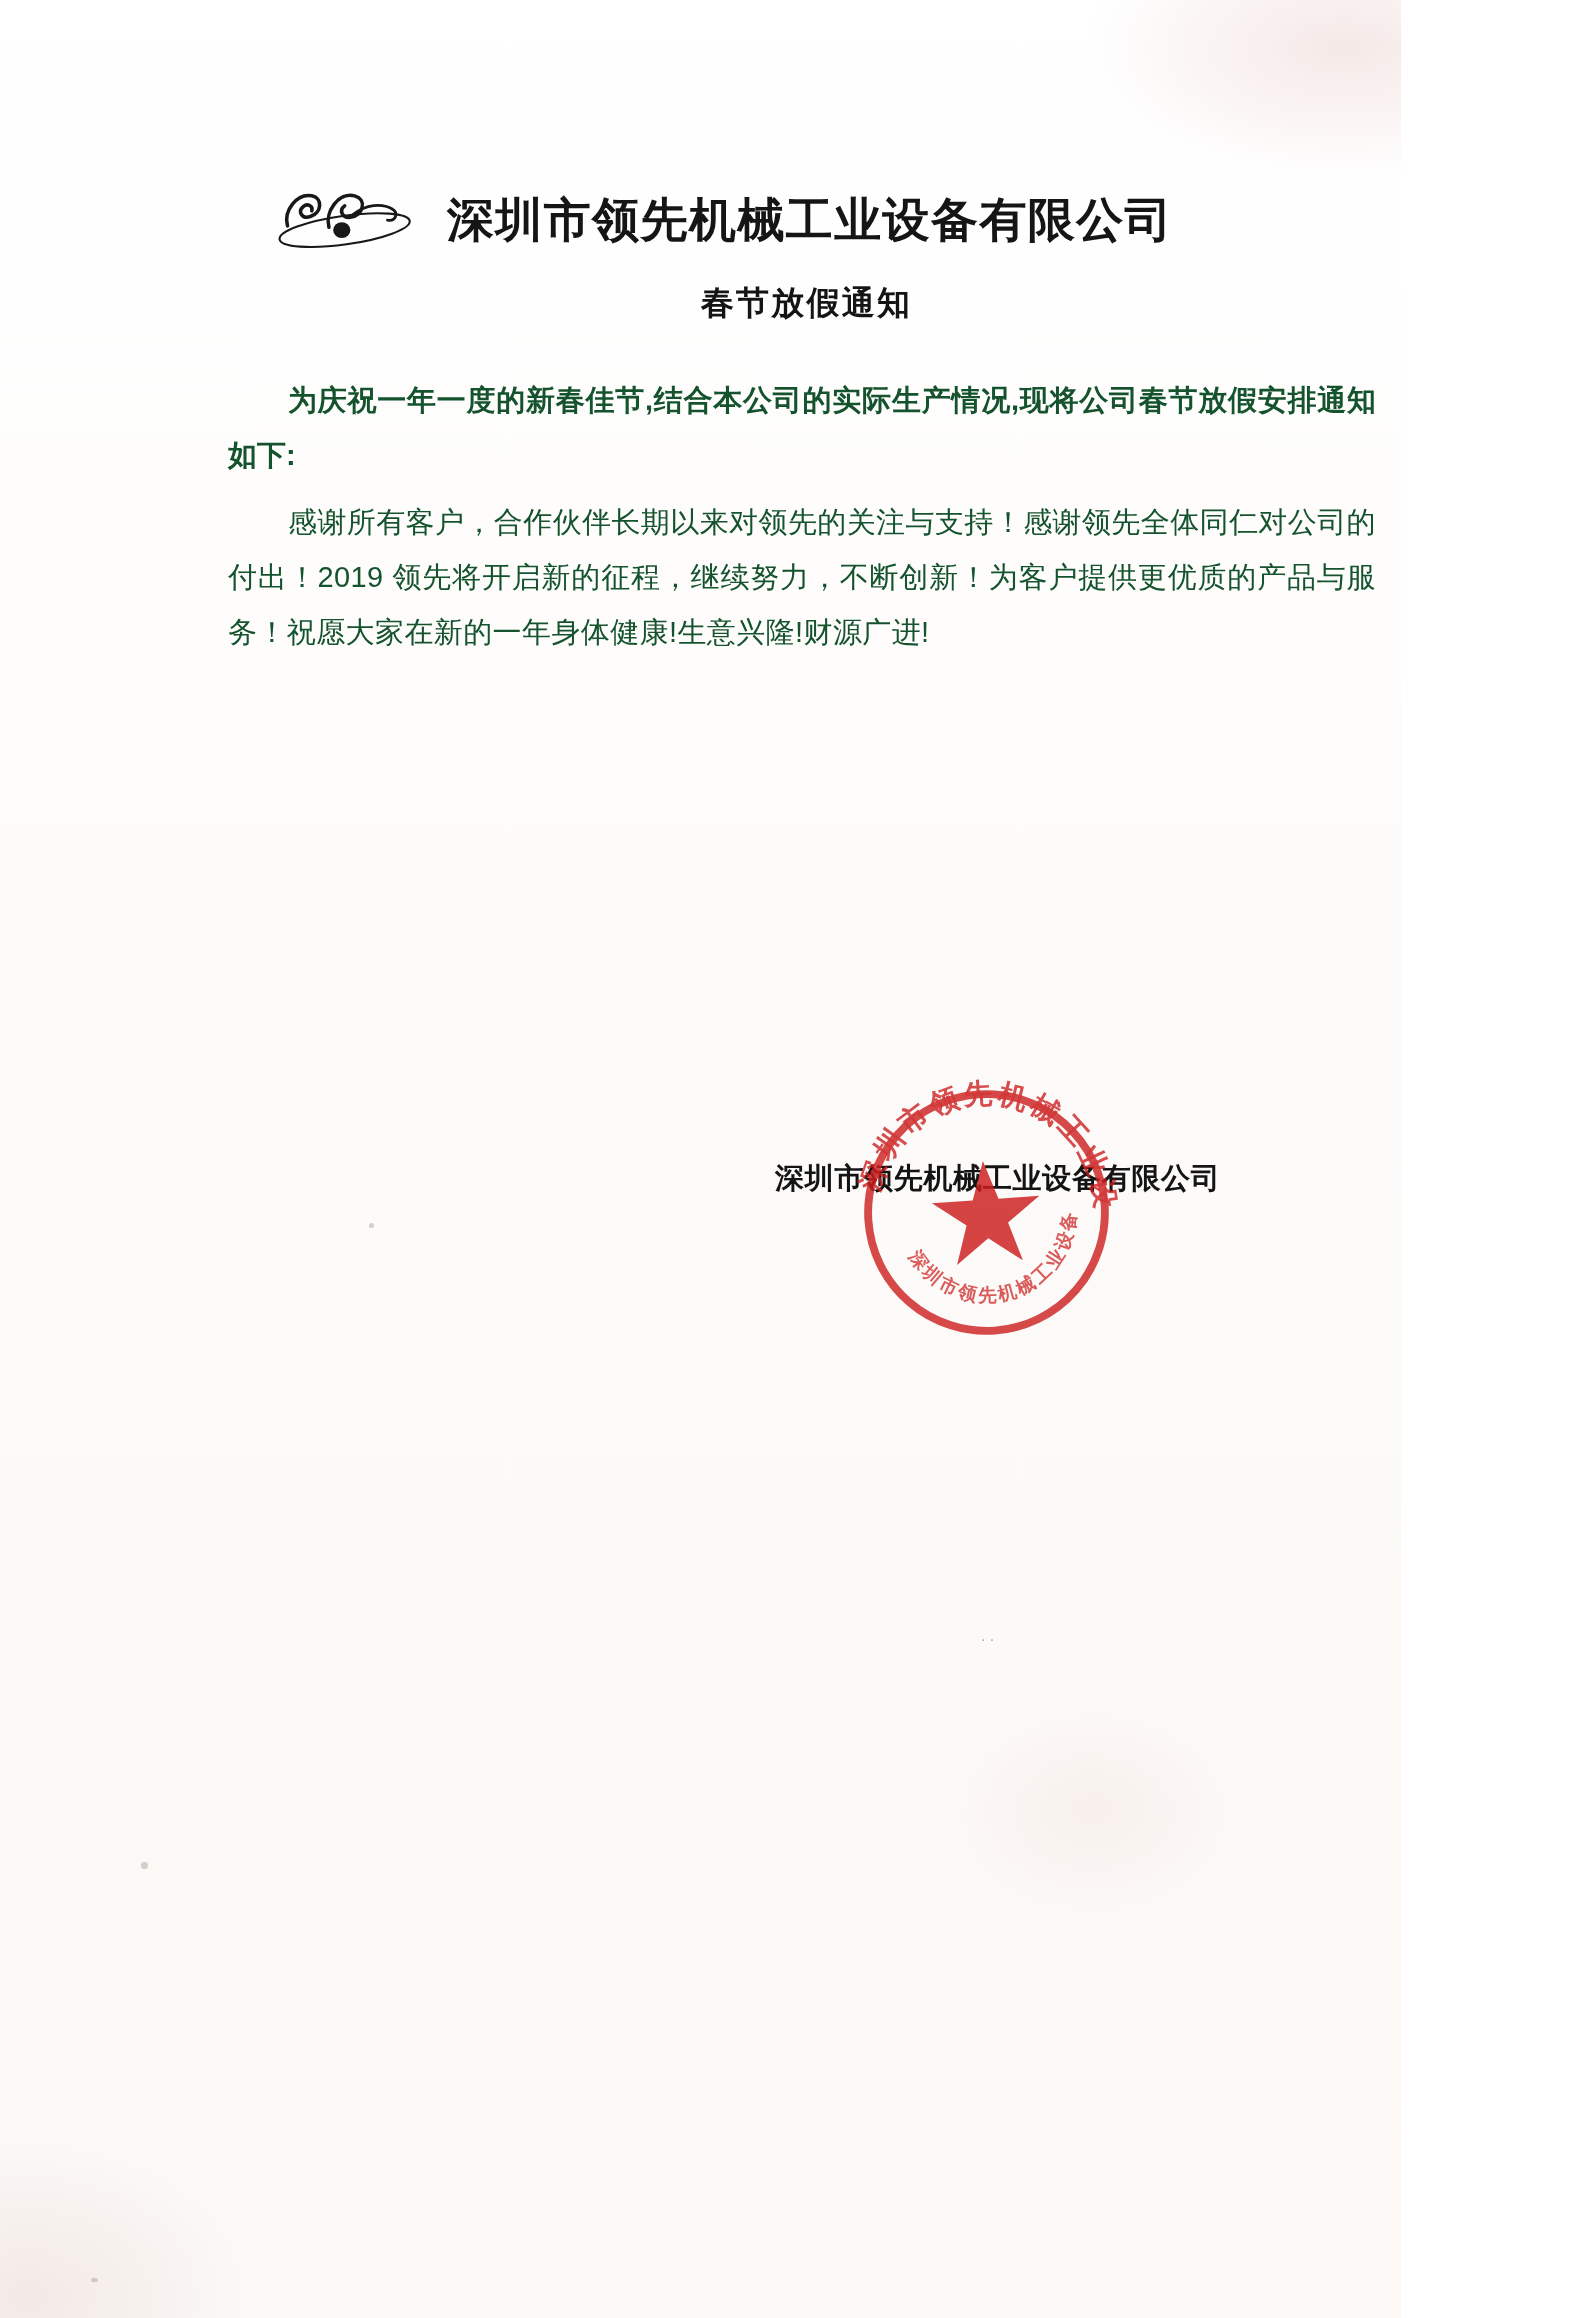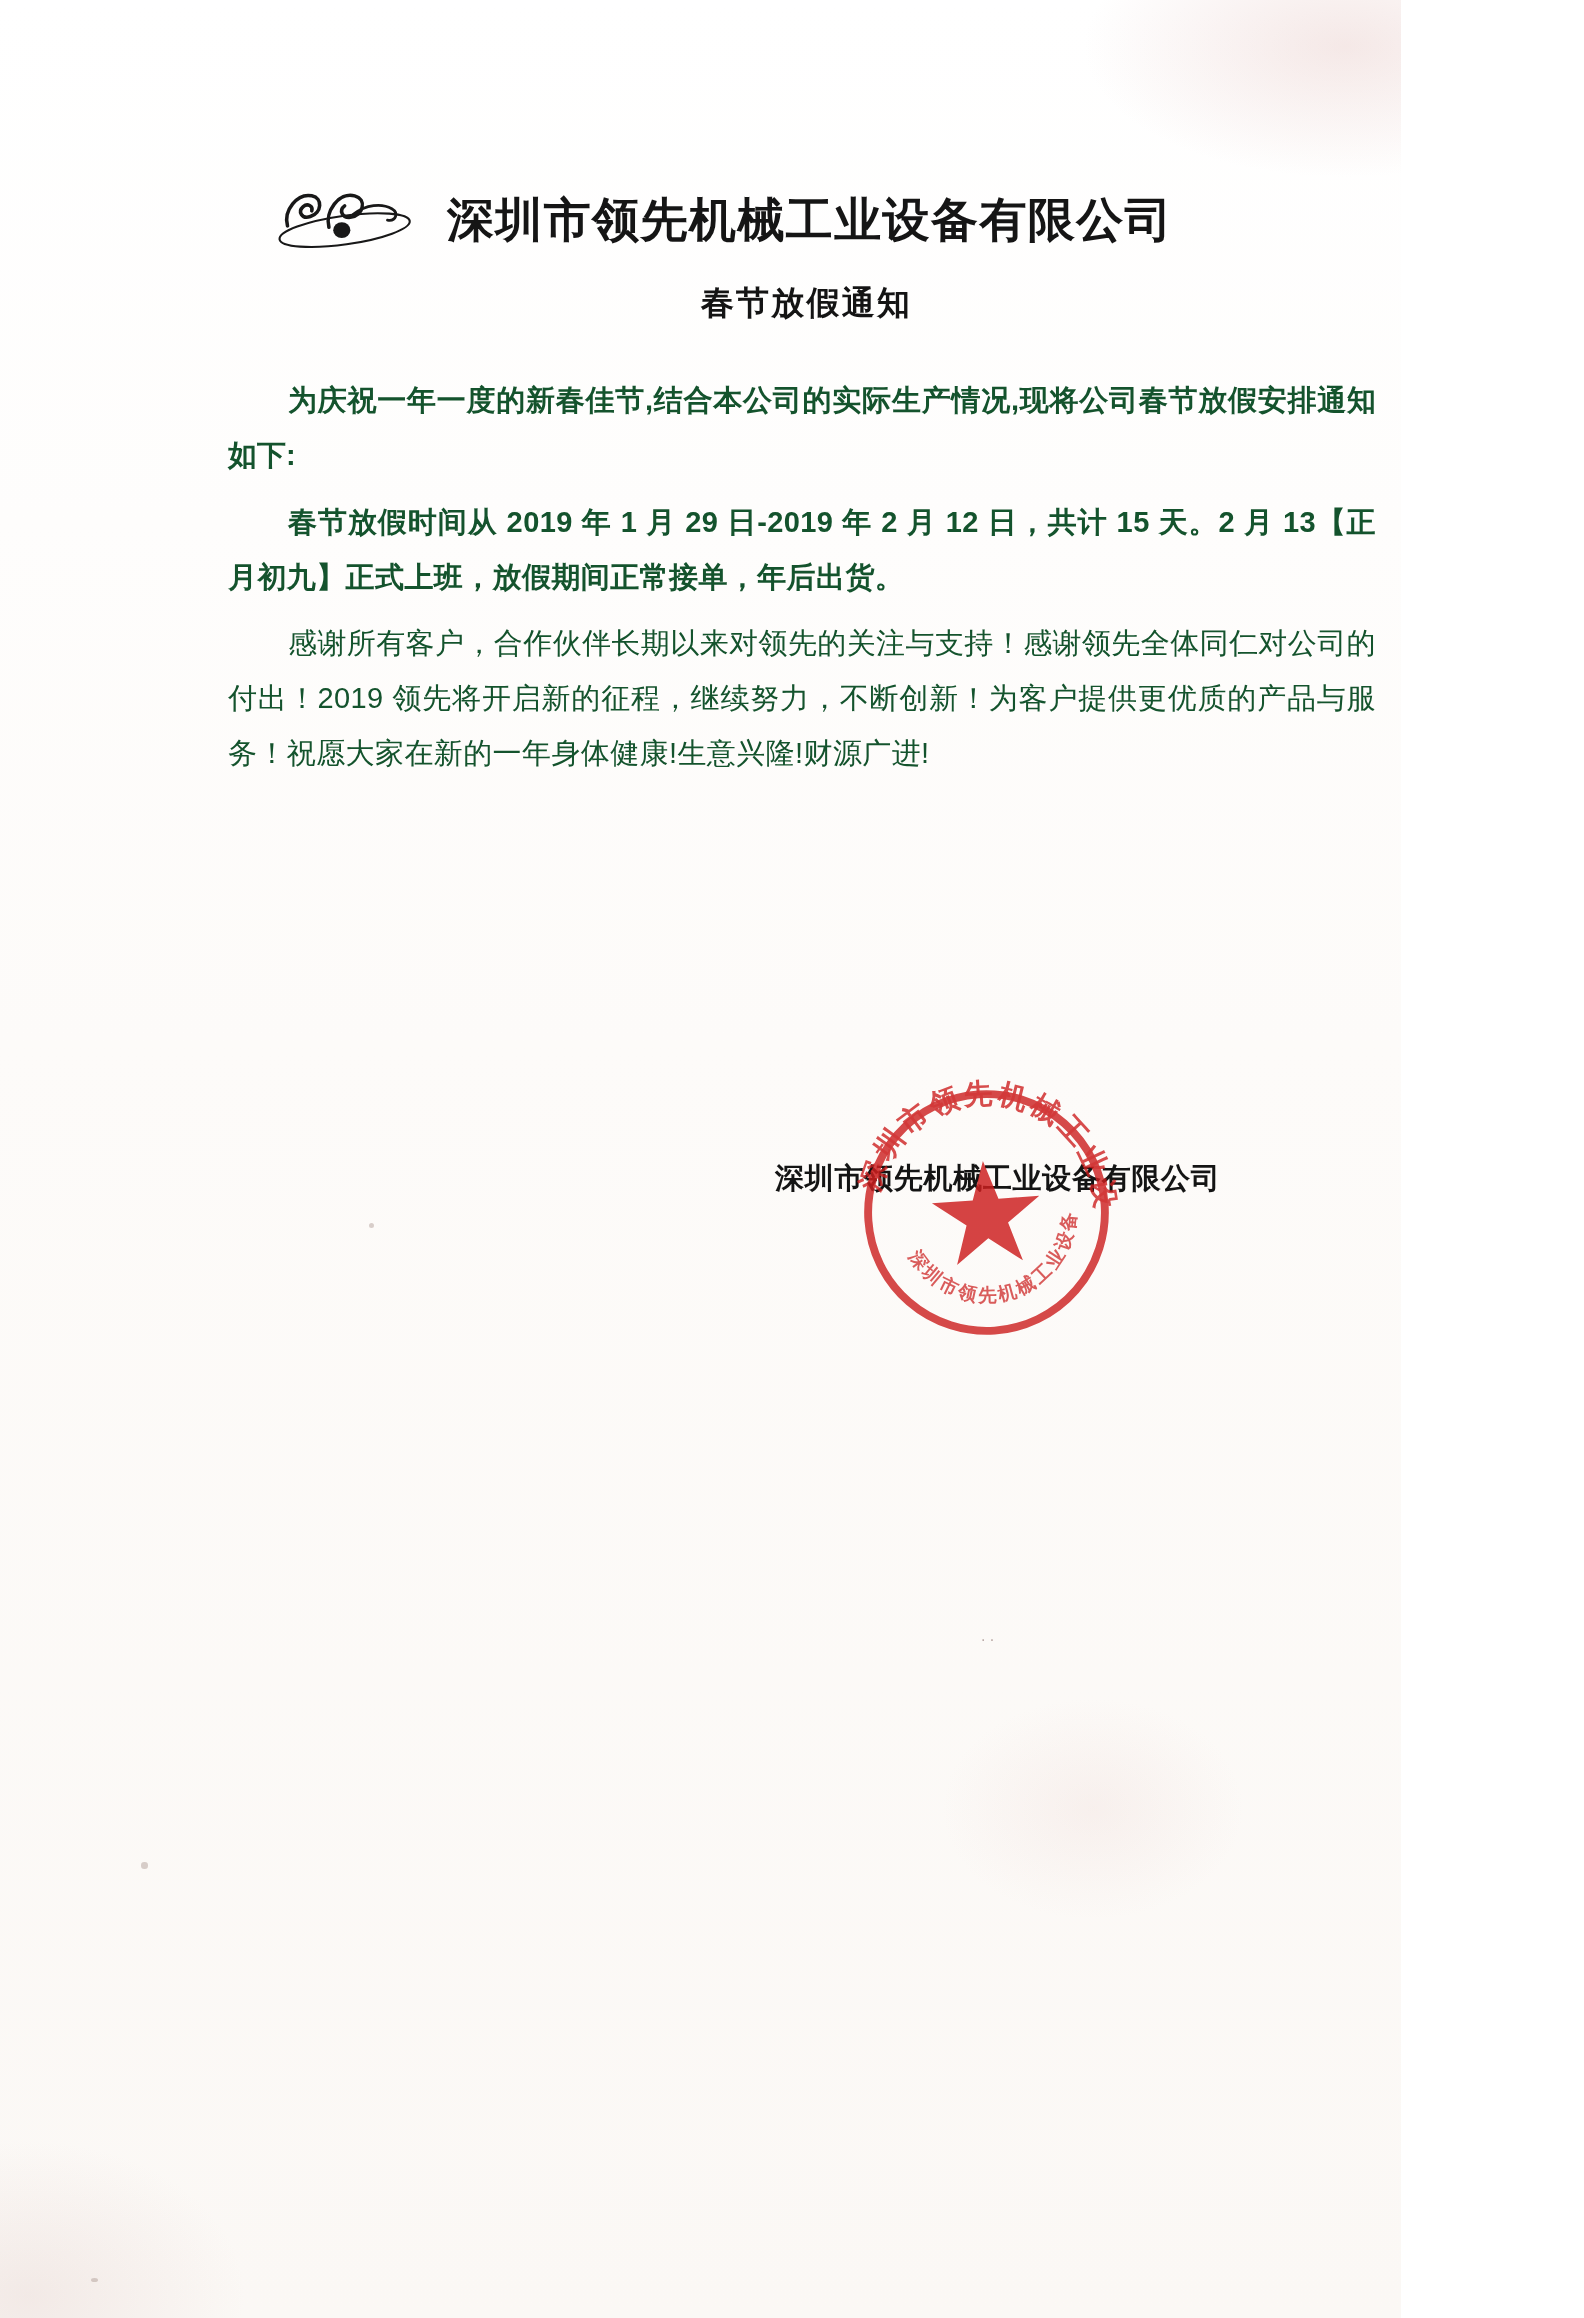--- a/index.html
+++ b/index.html
@@ -177,21 +177,20 @@
           <path d="M112 44 C130 30, 152 28, 166 36 C176 42, 172 54, 160 52" fill="none" stroke="#181818" stroke-width="4" stroke-linecap="round"></path>
         </svg>
       </div>
       <div class="company-name">深圳市领先机械工业设备有限公司</div>
     </div>
 
     <div class="doc-title">春节放假通知</div>
 
     <div class="body-block">
       <p class="para p1">为庆祝一年一度的新春佳节,结合本公司的实际生产情况,现将公司春节放假安排通知如下:</p>
-      <p class="para p2">春节放假时间从 2019 年 1 月 29 日-2019 年 2 月 12 日，共计 15 天。2 月 13【正月初九】正式上班，放假期间正常接单，年后出货。</p>
       <p class="para p3">感谢所有客户，合作伙伴长期以来对领先的关注与支持！感谢领先全体同仁对公司的付出！2019 领先将开启新的征程，继续努力，不断创新！为客户提供更优质的产品与服务！祝愿大家在新的一年身体健康!生意兴隆!财源广进!</p>
     </div>
 
     <div class="stamp">
       <svg width="287" height="287" viewBox="0 0 400 400" xmlns="http://www.w3.org/2000/svg">
         <defs>
           <path id="arcTop" d="M 200,200 m -152,0 a 152,152 0 1,1 304,0" fill="none"></path>
           <path id="arcBottom" d="M 200,200 m -124,0 a 124,124 0 1,0 248,0" fill="none"></path>
         </defs>
         <circle cx="200" cy="200" r="165" fill="none" stroke="#cc1f1f" stroke-width="11" opacity="0.92"></circle>

